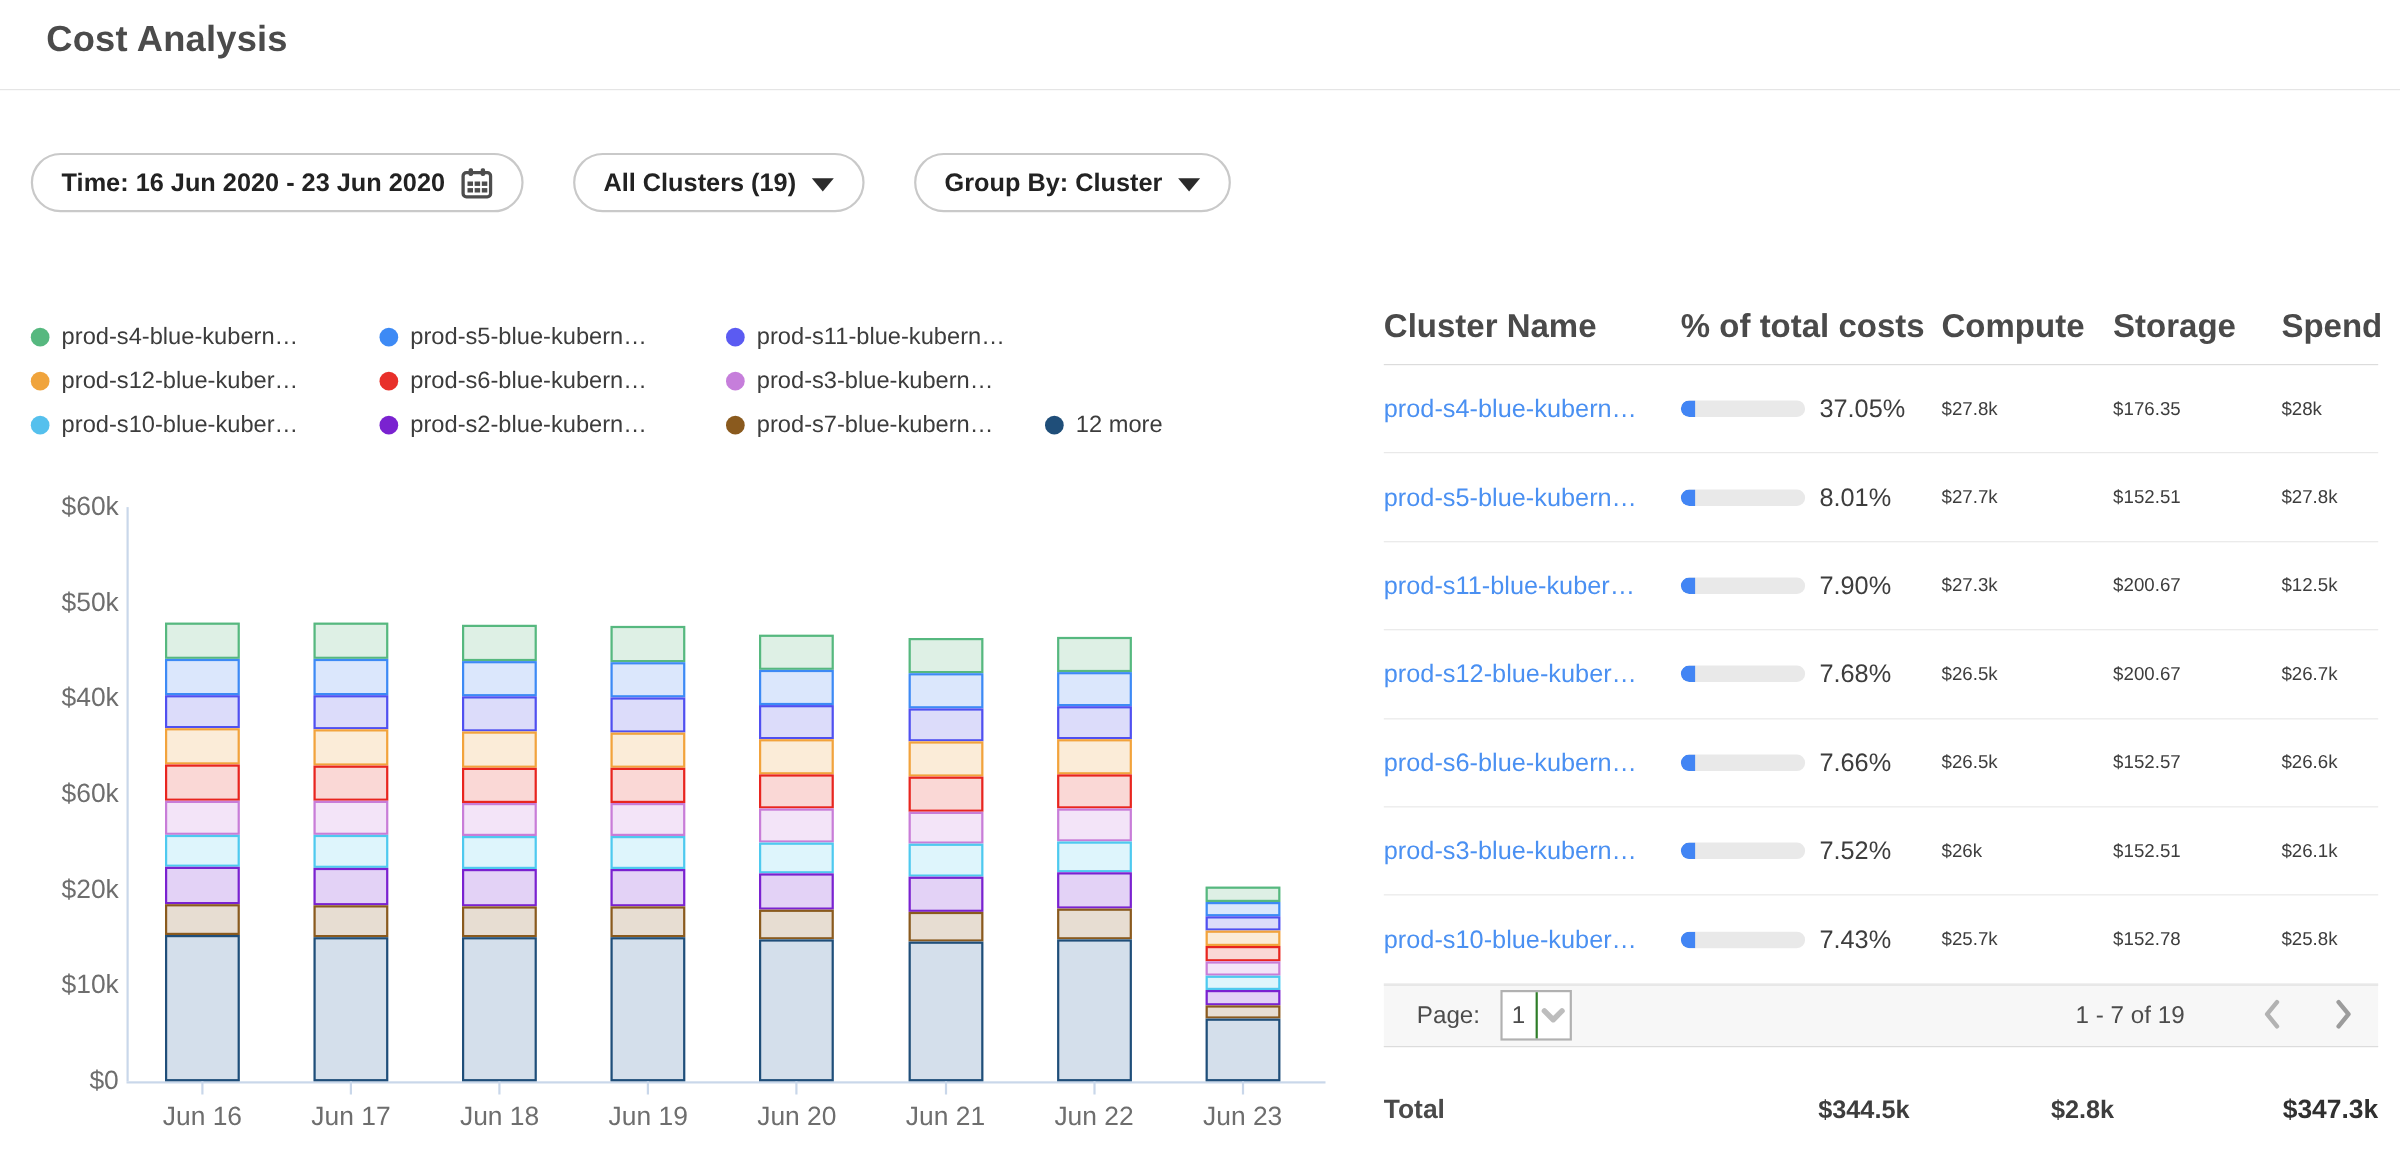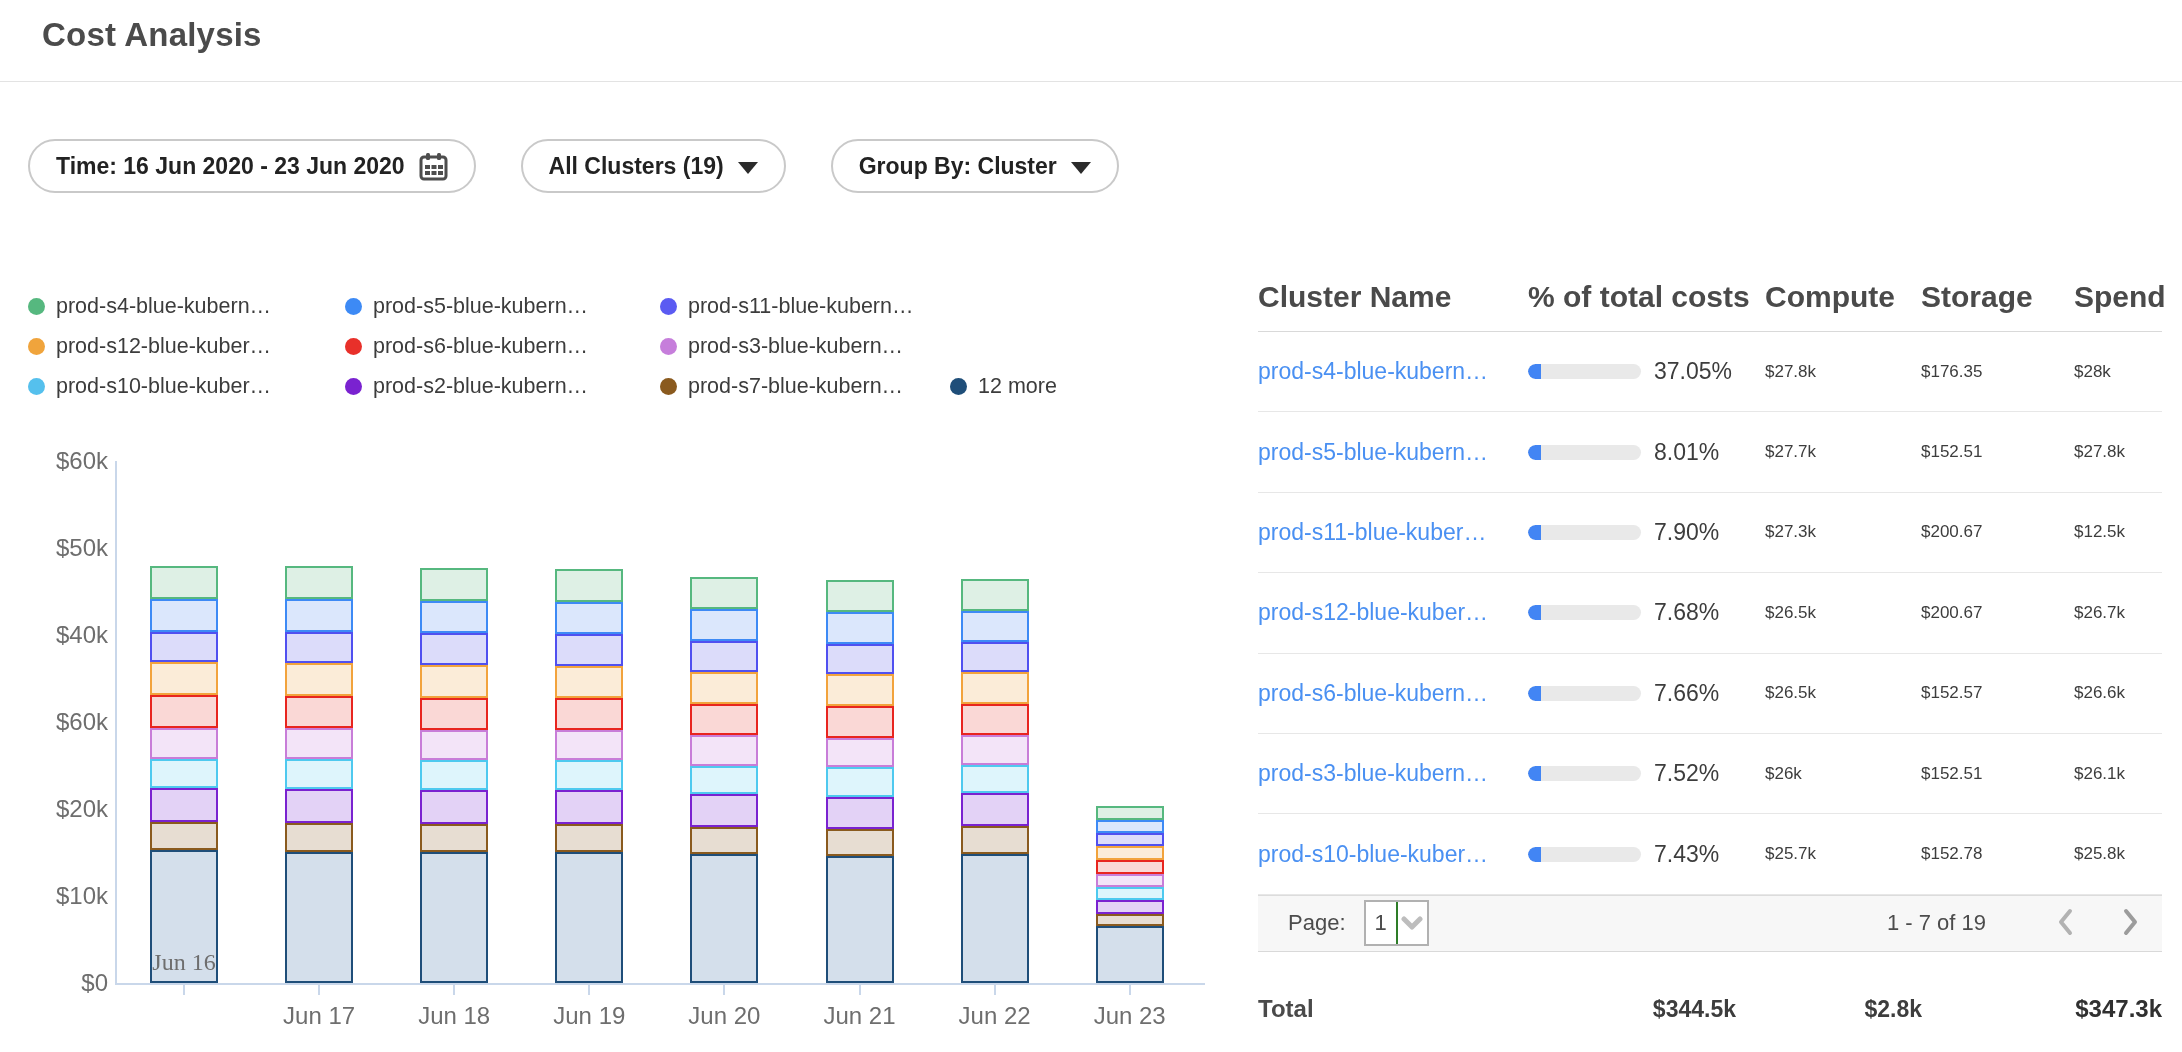--- a/index.html
+++ b/index.html
@@ -254,21 +254,21 @@
       </div>
     </div>
 <div class="y-label" style="left: 28px; top: 447px;">$60k</div>
     <div class="y-label" style="left: 28px; top: 534px;">$50k</div>
     <div class="y-label" style="left: 28px; top: 621px;">$40k</div>
     <div class="y-label" style="left: 28px; top: 708px;">$60k</div>
     <div class="y-label" style="left: 28px; top: 795px;">$20k</div>
     <div class="y-label" style="left: 28px; top: 882px;">$10k</div>
     <div class="y-label" style="left: 28px; top: 969px;">$0</div>
     <div class="x-tick" style="left: 183px;"></div>
-    <div class="x-label" style="left: 124px; top: 949px; font-family: Liberation Serif, serif;">Jun 16</div>
+    <div class="x-label" style="left: 124px; top: 1002px;">Jun 16</div>
     <div class="x-tick" style="left: 318.1px;"></div>
     <div class="x-label" style="left: 259.1px; top: 1002px;">Jun 17</div>
     <div class="x-tick" style="left: 453.2px;"></div>
     <div class="x-label" style="left: 394.2px; top: 1002px;">Jun 18</div>
     <div class="x-tick" style="left: 588.3px;"></div>
     <div class="x-label" style="left: 529.3px; top: 1002px;">Jun 19</div>
     <div class="x-tick" style="left: 723.4px;"></div>
     <div class="x-label" style="left: 664.4px; top: 1002px;">Jun 20</div>
     <div class="x-tick" style="left: 858.5px;"></div>
     <div class="x-label" style="left: 799.5px; top: 1002px;">Jun 21</div>

